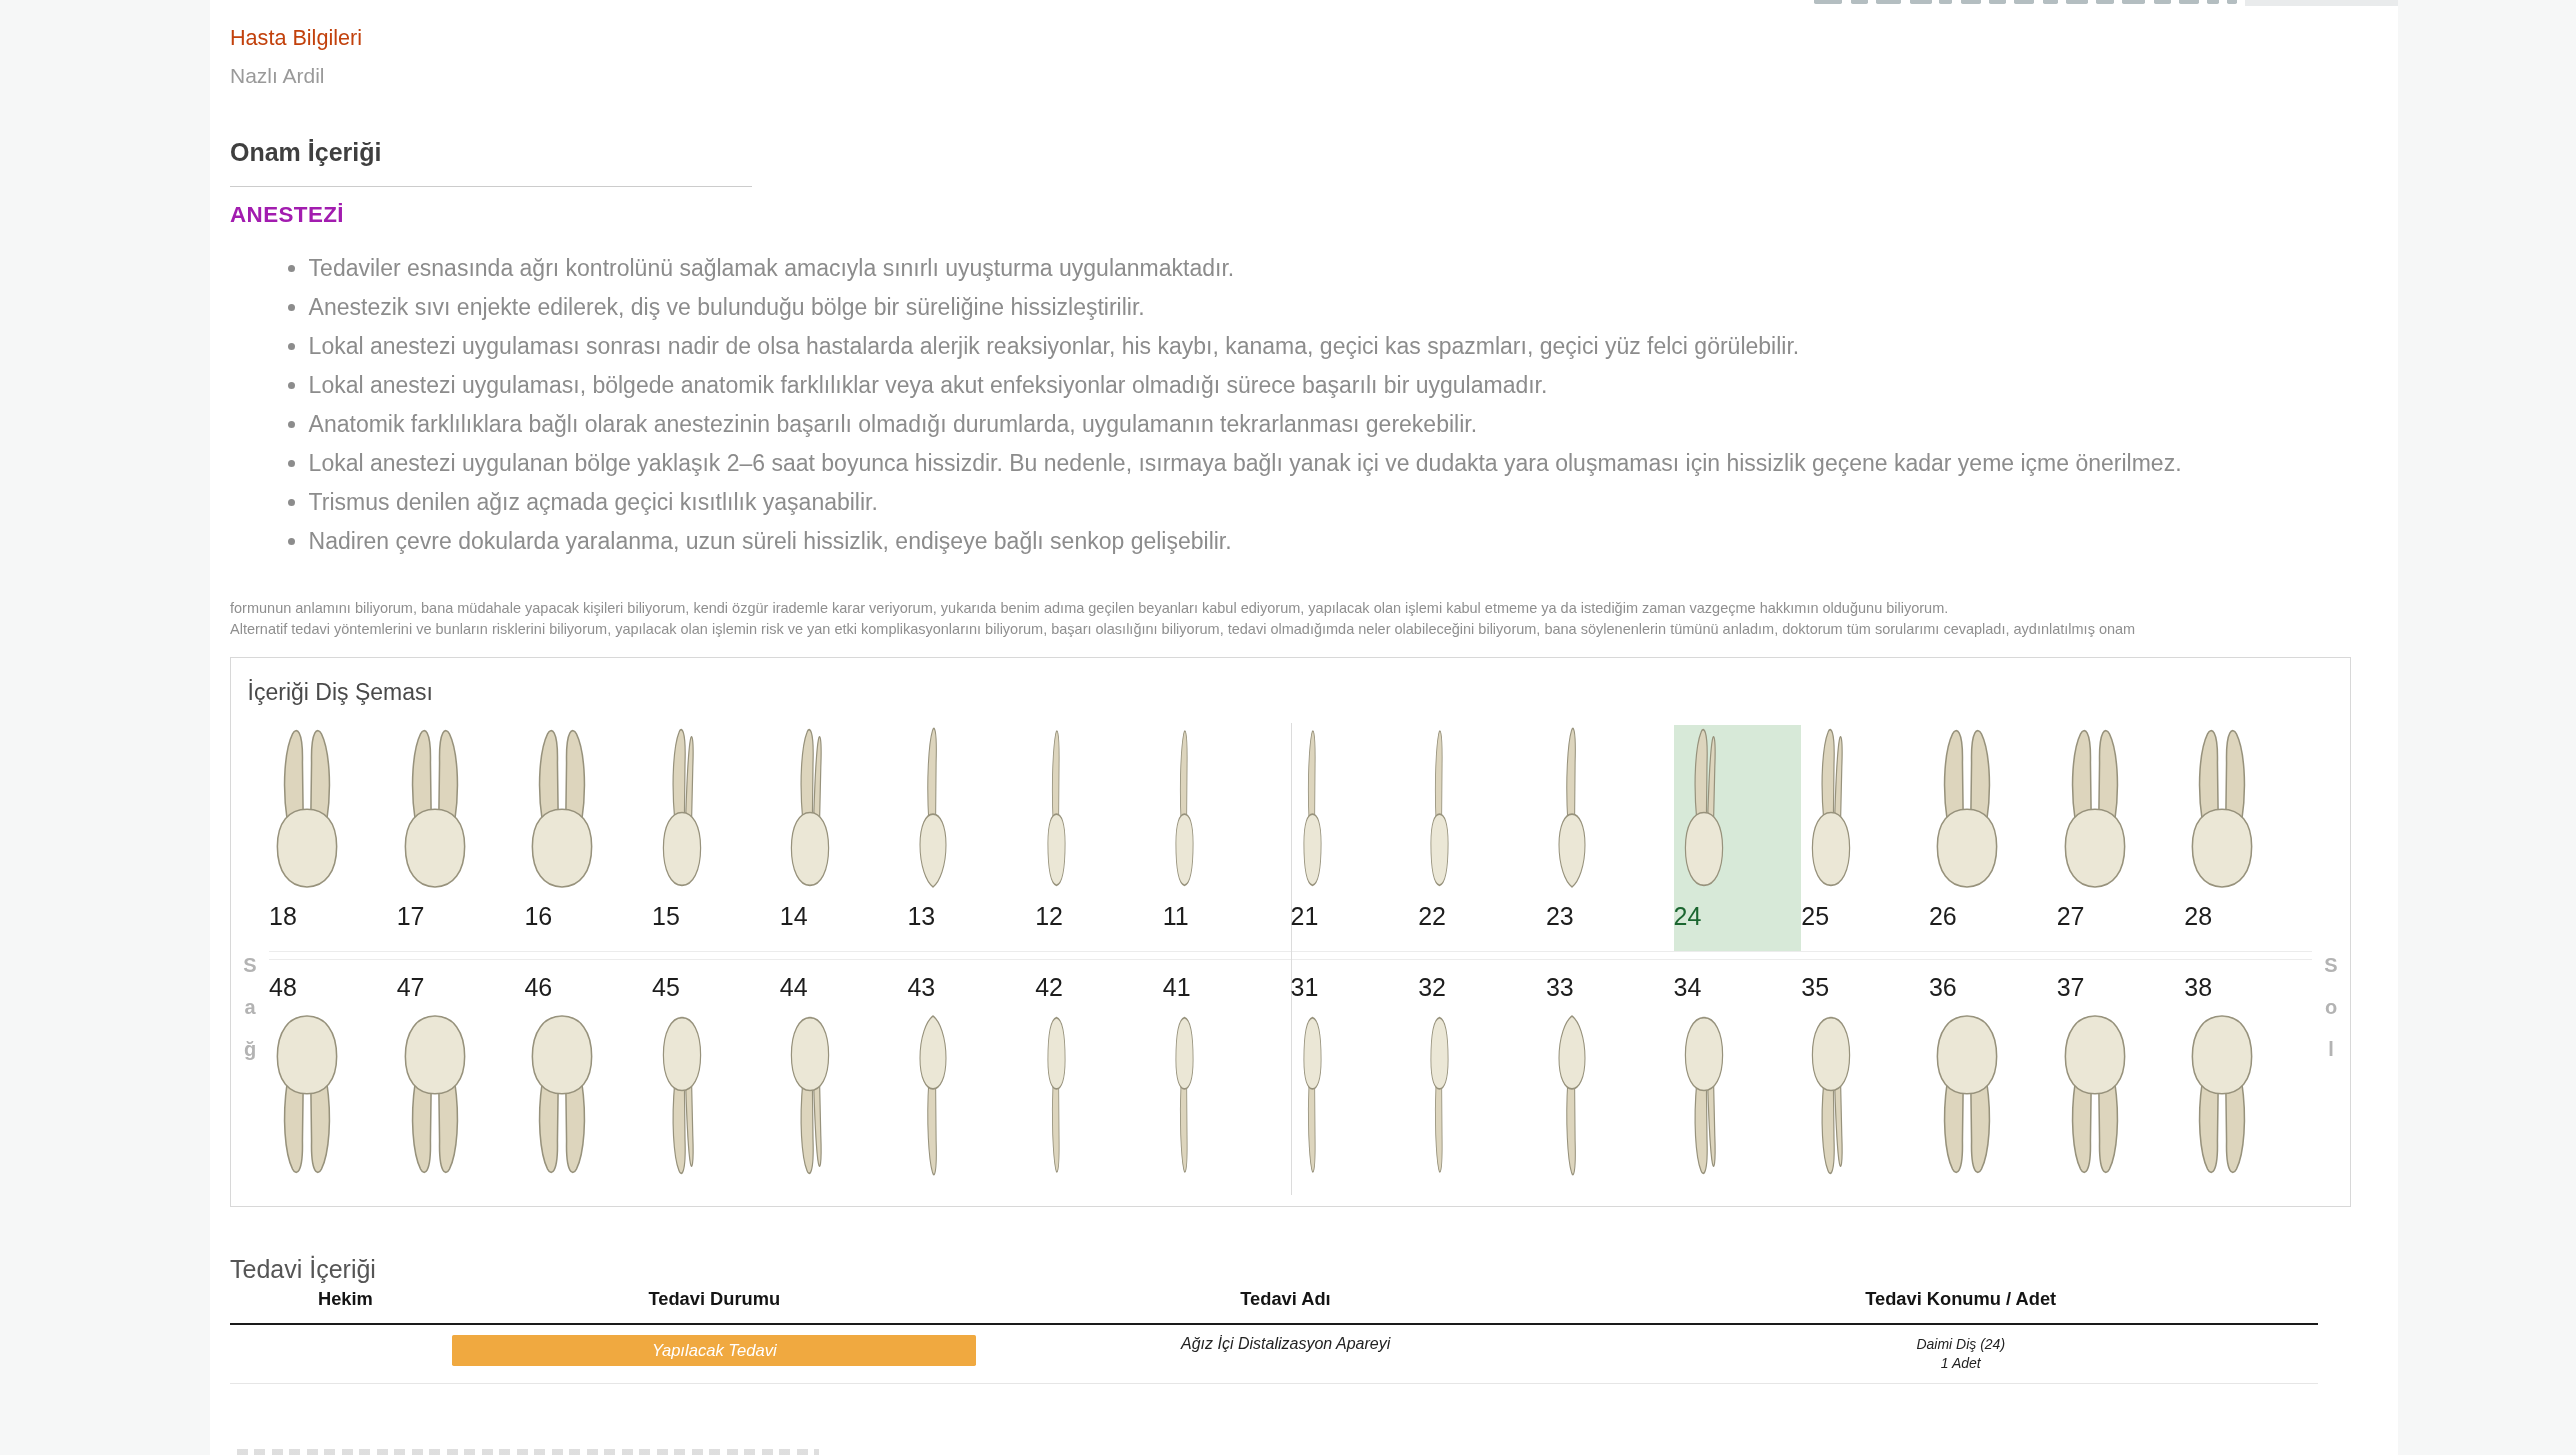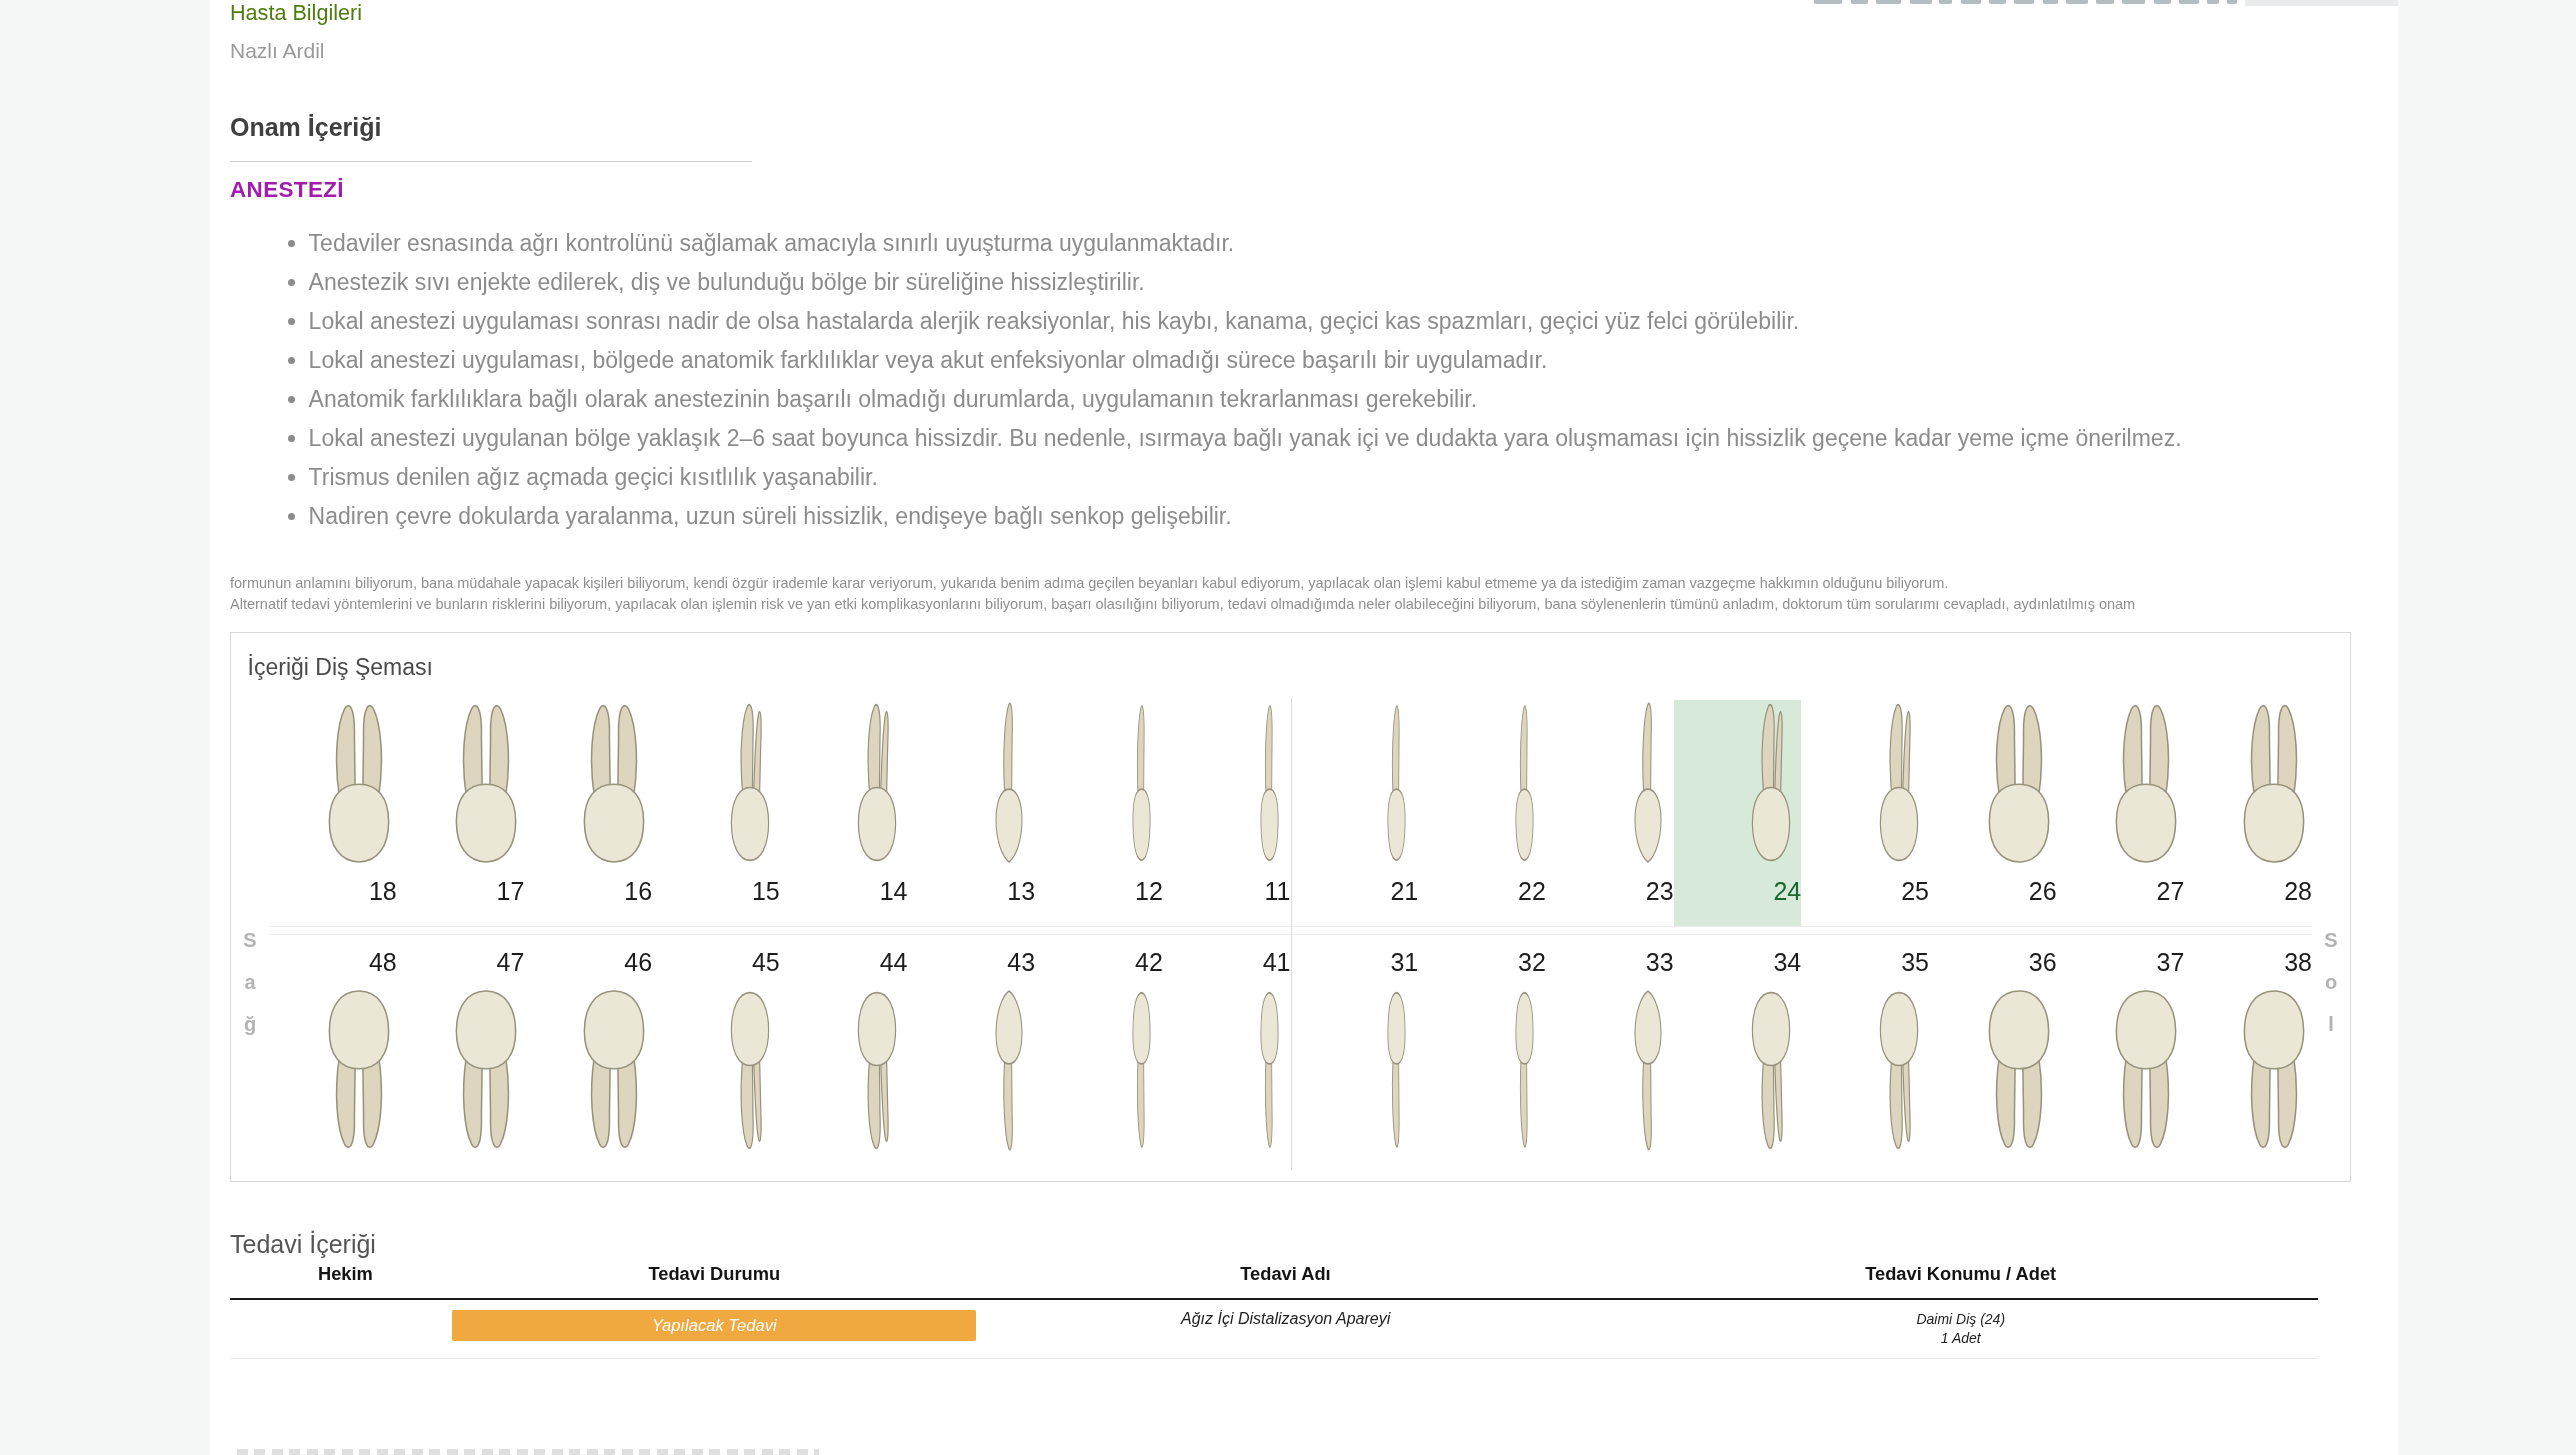--- a/index.html
+++ b/index.html
@@ -11,21 +11,21 @@
   }
   .sheet{position:absolute;left:210px;top:0;width:2188px;height:1456px;background:#ffffff;}
   .content{padding-left:20px;position:relative;height:100%;box-sizing:border-box;}
 
   
   .top-fragments{position:absolute;left:0;top:0;width:2576px;height:8.3px;z-index:5;}
   .frag-chip{position:absolute;top:0;height:4.2px;background:#b4bec1;border-radius:0 0 1.7px 1.7px;}
   .frag-bar{position:absolute;top:0;height:5.8px;background:#e9ebec;}
 
   
-  .patient-title{font-size:21.6px;color:#4d7c0f;font-weight:400;}
+  .patient-title{padding-top:25px;font-size:21.6px;color:#c2410c;font-weight:400;}
   .patient-name{margin-top:13.3px;font-size:21px;color:#9a9a9a;}
 
   
   .consent-title{margin-top:50px;font-size:25px;font-weight:700;color:#3f3f3f;}
   .consent-rule{width:522px;border:none;border-top:0.8px solid #cccccc;margin:18.3px 0 0 0;}
   .section-heading{margin-top:15px;font-size:22.4px;font-weight:700;color:#a21caf;letter-spacing:0.4px;}
   ul.bullets{margin:21.6px 0 0 57px;padding-left:21.6px;width:2028px;color:#8c8c8c;
     font-size:23px;line-height:39px;}
   ul.bullets li::marker{color:#8c8c8c;}
   .disclaimer{margin-top:37px;width:2052px;font-size:14.5px;line-height:21px;color:#8f8f8f;}
@@ -33,21 +33,21 @@
   
   .chart-card{margin-top:16.6px;width:2121px;border:0.8px solid #d8d8d8;background:#fff;position:relative;box-sizing:border-box;}
   .chart-title{padding:21.6px 0 0 16.6px;font-size:23px;color:#4a4a4a;}
   .chart-body{display:flex;margin-top:3.3px;}
   .side-label{width:38px;display:flex;flex-direction:column;align-items:center;padding-top:234px;
     color:#b3b3b3;font-size:20px;line-height:42px;font-weight:600;}
   .chart-main{flex:1;min-width:0;position:relative;}
   .quad-line{position:absolute;left:50%;top:13.3px;height:472px;width:0.8px;background:#dcdcdc;}
   .tooth-row{display:flex;position:relative;z-index:1;}
   .half{flex:1;display:flex;}
-  .tooth-cell{flex:1;display:flex;flex-direction:column;align-items:flex-end;}
+  .tooth-cell{flex:1;display:flex;flex-direction:column;align-items:flex-start;}
   .upper-row{padding-top:15px;}
   .upper-row .tooth-cell{padding-bottom:20px;}
   .tooth-img{height:166px;display:flex;justify-content:center;}
   .upper-row .tooth-img{align-items:flex-end;}
   .lower-row .tooth-img{align-items:flex-start;}
   .tooth-num{font-size:25px;color:#1d1d1d;}
   .upper-row .tooth-num{margin-top:11.6px;}
   .lower-row{padding-top:10px;padding-bottom:28px;}
   .lower-row .tooth-num{margin:3.3px 0 10px;}
   .tooth-cell.selected{background:#d7e9d8;}

